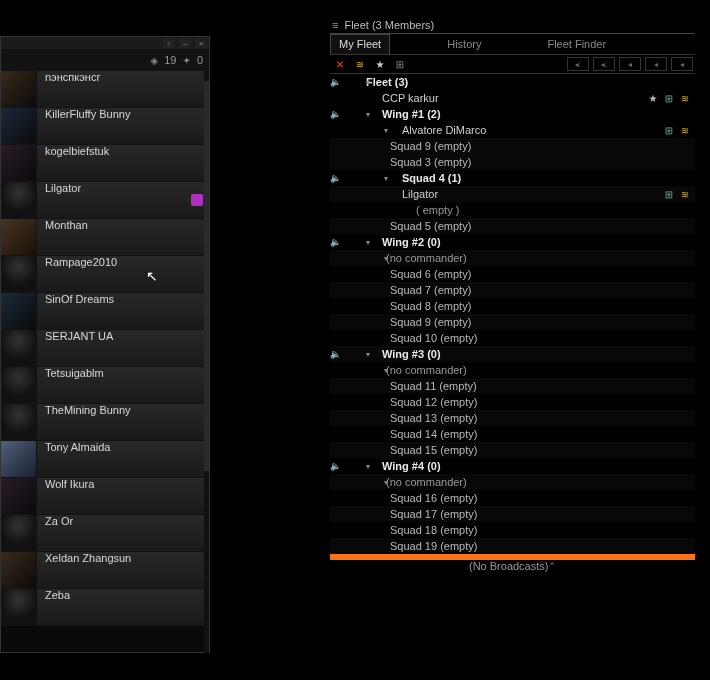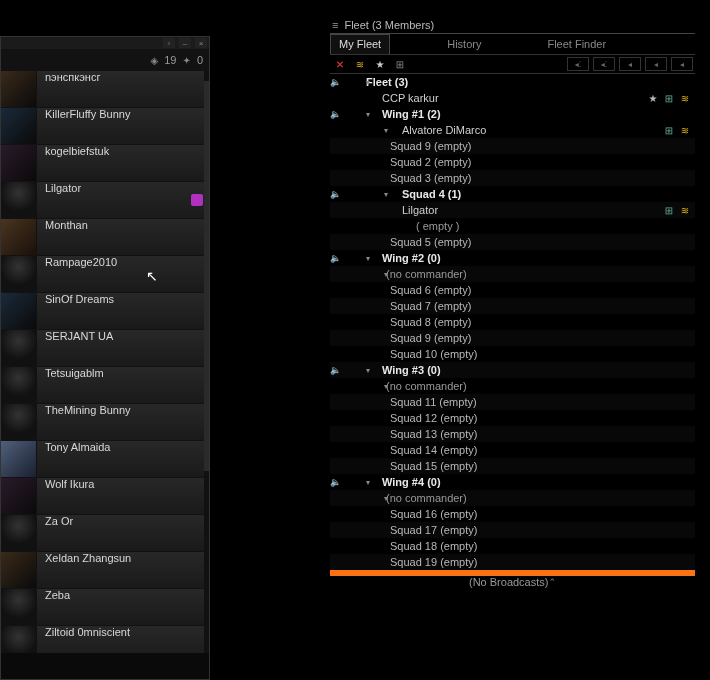--- a/index.html
+++ b/index.html
@@ -329,24 +329,20 @@
         <div class="portrait sil"></div>
         <div class="member-name">Za Or</div>
       </div>
       <div class="member-row">
         <div class="portrait p1"></div>
         <div class="member-name">Xeldan Zhangsun</div>
       </div>
       <div class="member-row">
         <div class="portrait sil"></div>
         <div class="member-name">Zeba</div>
-      </div>
-      <div class="member-row">
-        <div class="portrait sil"></div>
-        <div class="member-name">Ziltoid 0mniscient</div>
       </div>
     </div>
   <div class="scrollbar-left">
     <div class="scrollbar-left-thumb"></div>
   </div>
   <div class="left-footer"></div>
 </div>
 
 <div class="cursor">↖</div>
 
@@ -398,23 +394,20 @@
         <span class="collapse-caret c2">▾</span>
         <span class="h-label">Alvatore DiMarco</span>
         <div class="row-icons">
           <div class="ri plus">⊞</div>
           <div class="ri chev">≋</div>
         </div>
       </div>
       <div class="h-row lvl4 stripe">
         <span class="h-label">Squad 9 (empty)</span>
       </div>
-      <div class="h-row lvl4">
-        <span class="h-label">Squad 2 (empty)</span>
-      </div>
       <div class="h-row lvl4 stripe">
         <span class="h-label">Squad 3 (empty)</span>
       </div>
       <div class="h-row lvl4b">
         <span class="speaker">🔈</span>
         <span class="collapse-caret c2">▾</span>
         <span class="h-label">Squad 4 (1)</span>
       </div>
       <div class="h-row lvl5 stripe">
         <span class="h-label">Lilgator</span>

